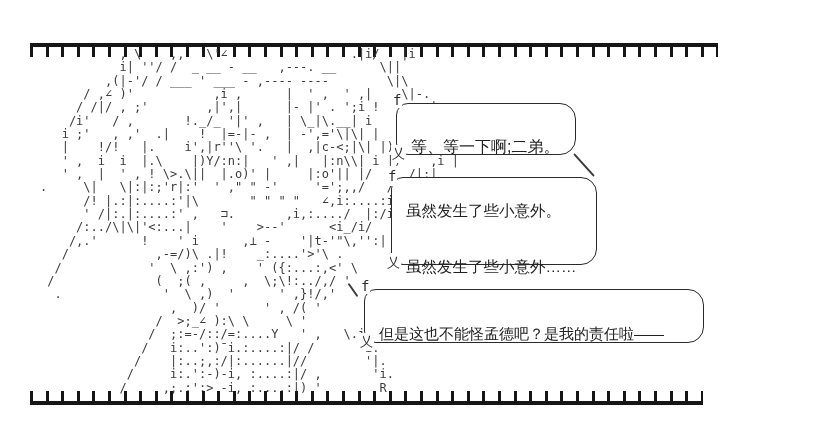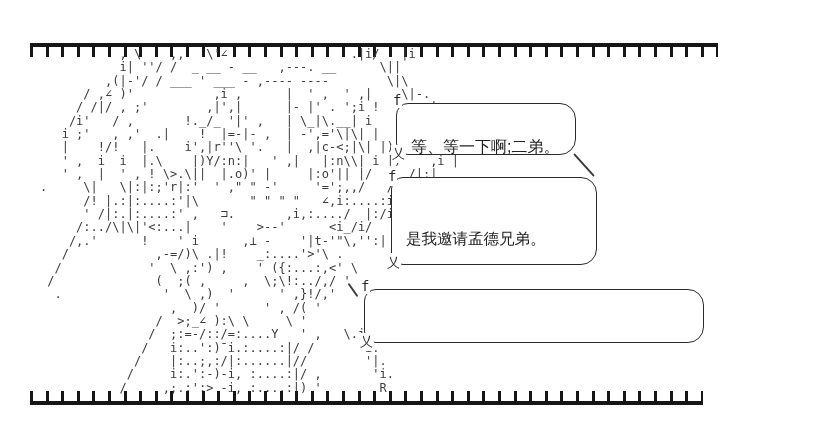--- a/index.html
+++ b/index.html
@@ -80,25 +80,27 @@
 <div class="tail tail-2"></div>
 
 <div class="bubble bubble-1">
   <span class="corner-f">f</span>
   <div class="line">等、等一下啊;二弟。</div>
   <span class="corner-x">乂</span>
 </div>
 
 <div class="bubble bubble-2">
   <span class="corner-f">f</span>
-  <div class="line">是我邀请孟德兄弟。</div>
+  <div class="line">虽然发生了些小意外。</div>
+  <div class="line">虽然发生了些小意外……</div>
   <span class="corner-x">乂</span>
 </div>
 
 <div class="bubble bubble-3">
   <span class="corner-f">f</span>
+  <div class="line">但是这也不能怪孟德吧？是我的责任啦——</div>
   <span class="corner-x">乂</span>
 </div>
 
 <div class="wall wall-bottom">
   <div class="wall-ticks"></div>
   <div class="wall-line"></div>
 </div>
 
 </body></html>

